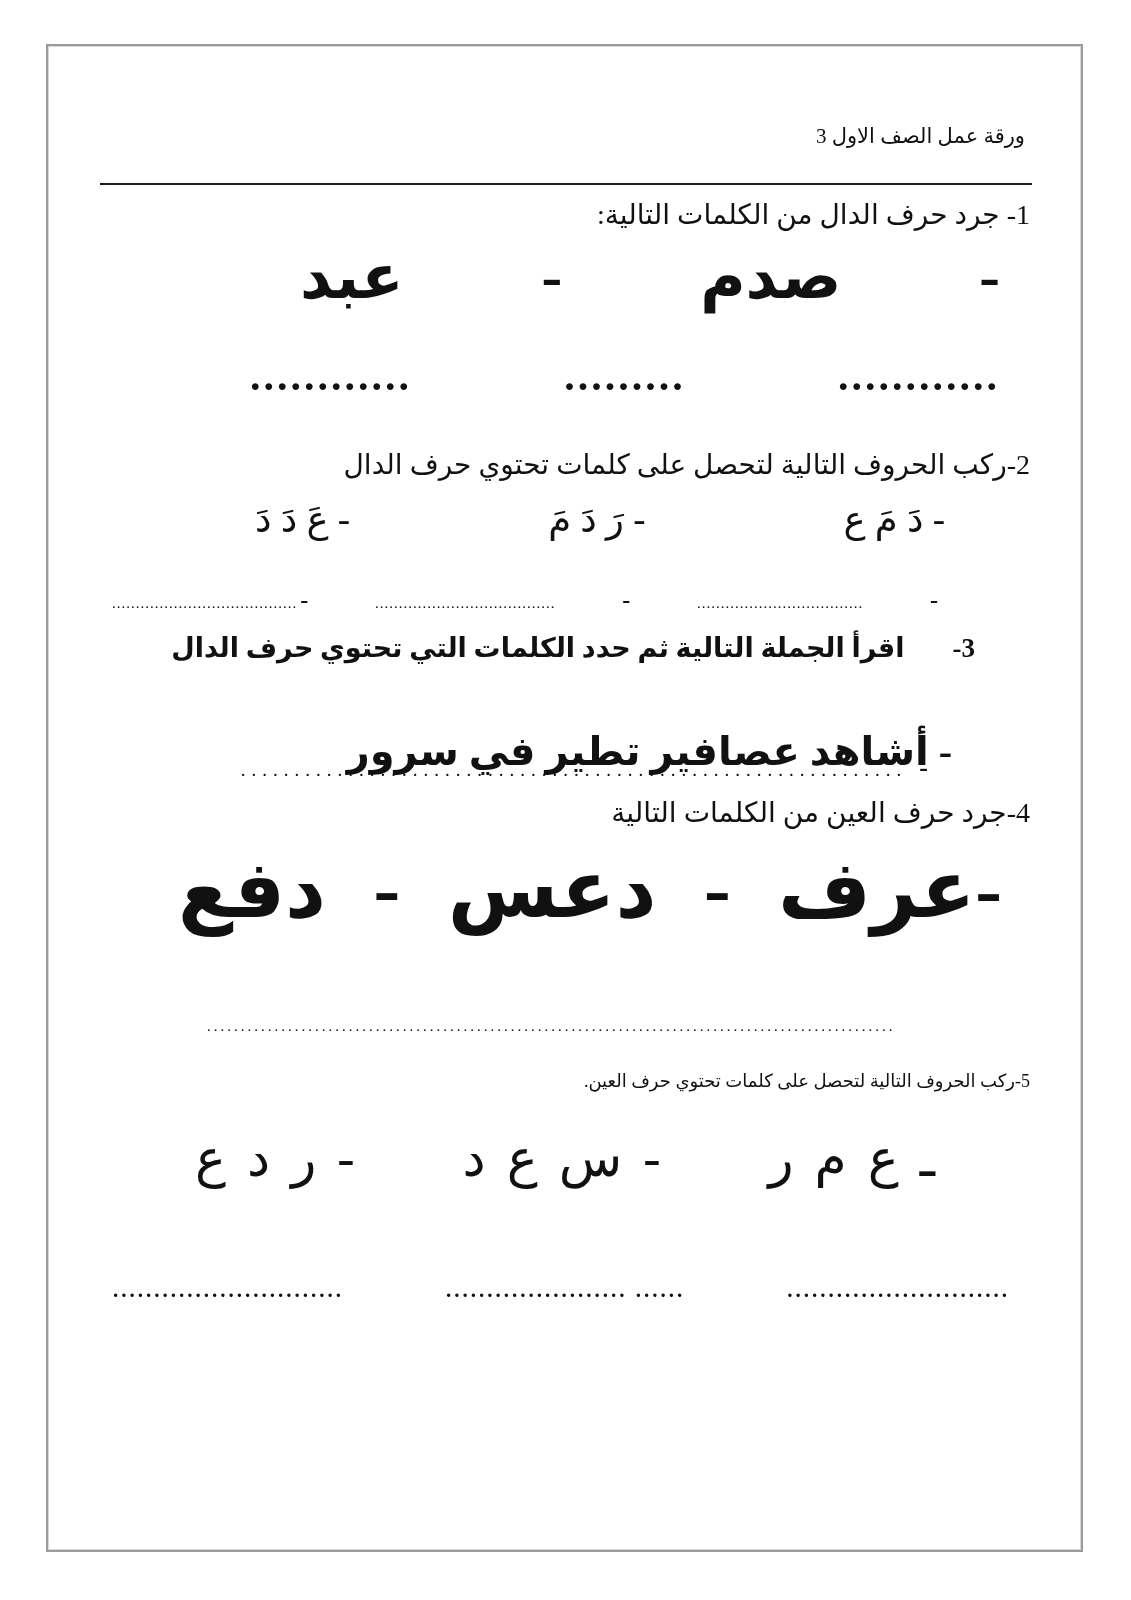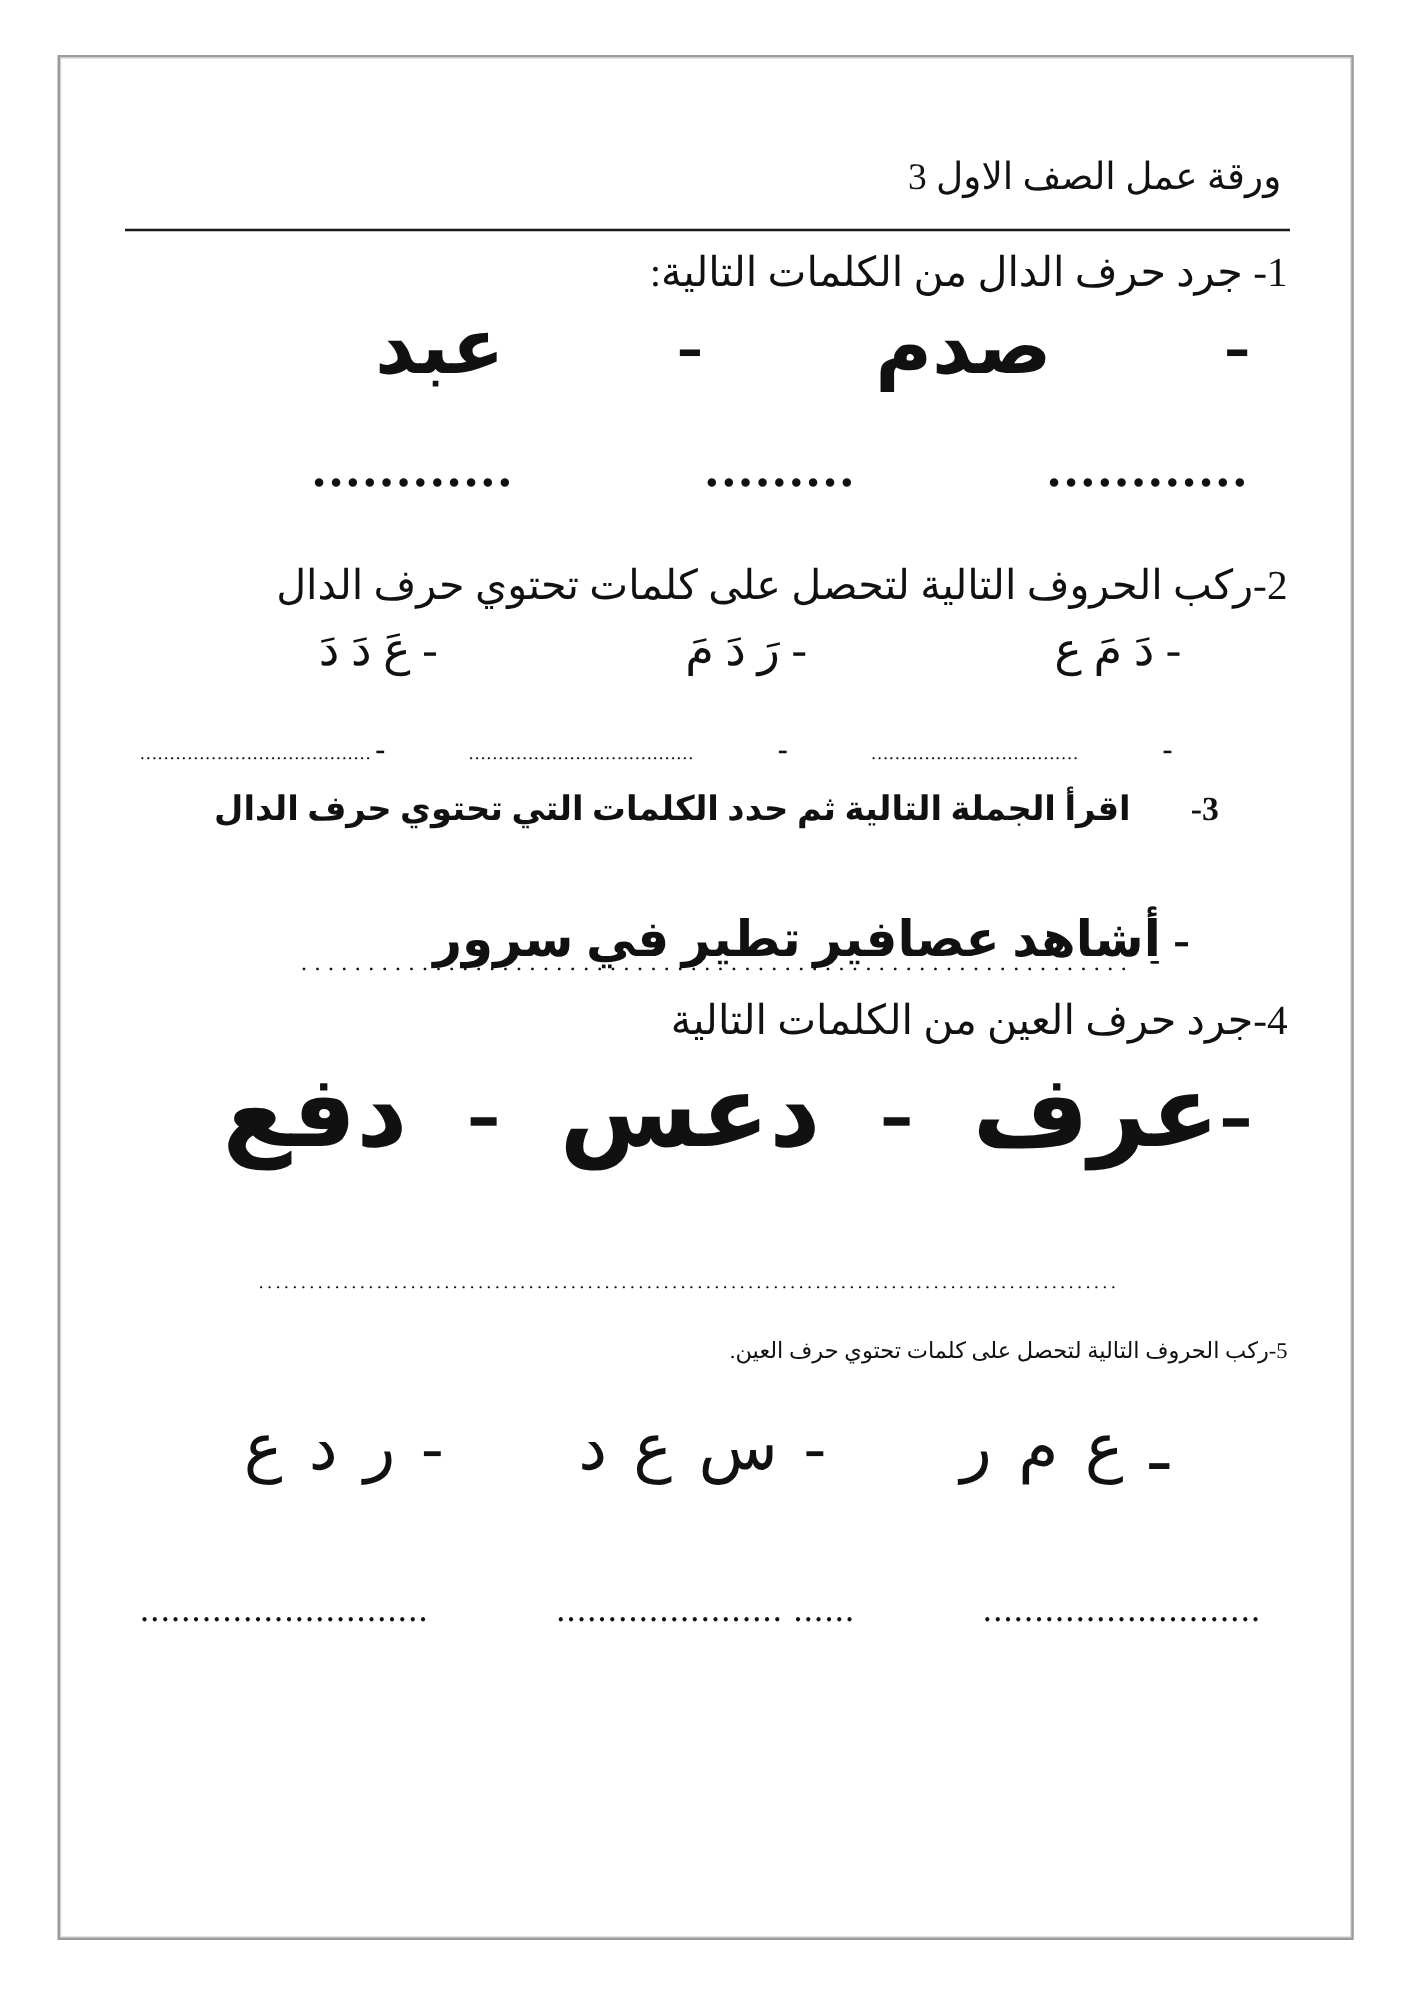--- a/index.html
+++ b/index.html
@@ -7,24 +7,24 @@
     width:1131px;height:1600px;background:#ffffff;position:relative;
     font-family:"Liberation Serif","DejaVu Sans",serif;color:#111;
     overflow:hidden;
   }
   .page-border{
     position:absolute;left:46px;top:44px;width:1033px;height:1504px;
     border:2px solid #9b9b9b;box-shadow:inset 0 0 0 1px #d8d8d8;
   }
   .abs{position:absolute;}
   .rtl{direction:rtl;}
-  .doc-title{top:124px;right:106px;font-size:30px;white-space:nowrap;}
+  .doc-title{top:124px;right:106px;font-size:21px;white-space:nowrap;}
   .header-rule{top:183px;left:100px;width:932px;height:2px;background:#1a1a1a;}
 
-  .sec-heading{font-size:33px;white-space:nowrap;}
+  .sec-heading{font-size:28px;white-space:nowrap;}
   .h1{top:198px;right:101px;}
   .h2{top:448px;right:101px;}
   .h4{top:796px;right:101px;}
   .h5{top:1070px;right:101px;font-size:18px;}
 
   .words-row{display:flex;direction:rtl;justify-content:space-between;align-items:center;}
   .words-1{top:240px;left:300px;right:131px;font-size:62px;font-weight:bold;}
   .words-4{top:843px;left:178px;right:129px;font-size:80px;font-weight:bold;}
   .word{white-space:nowrap;}
   .word-sep{font-weight:bold;}

